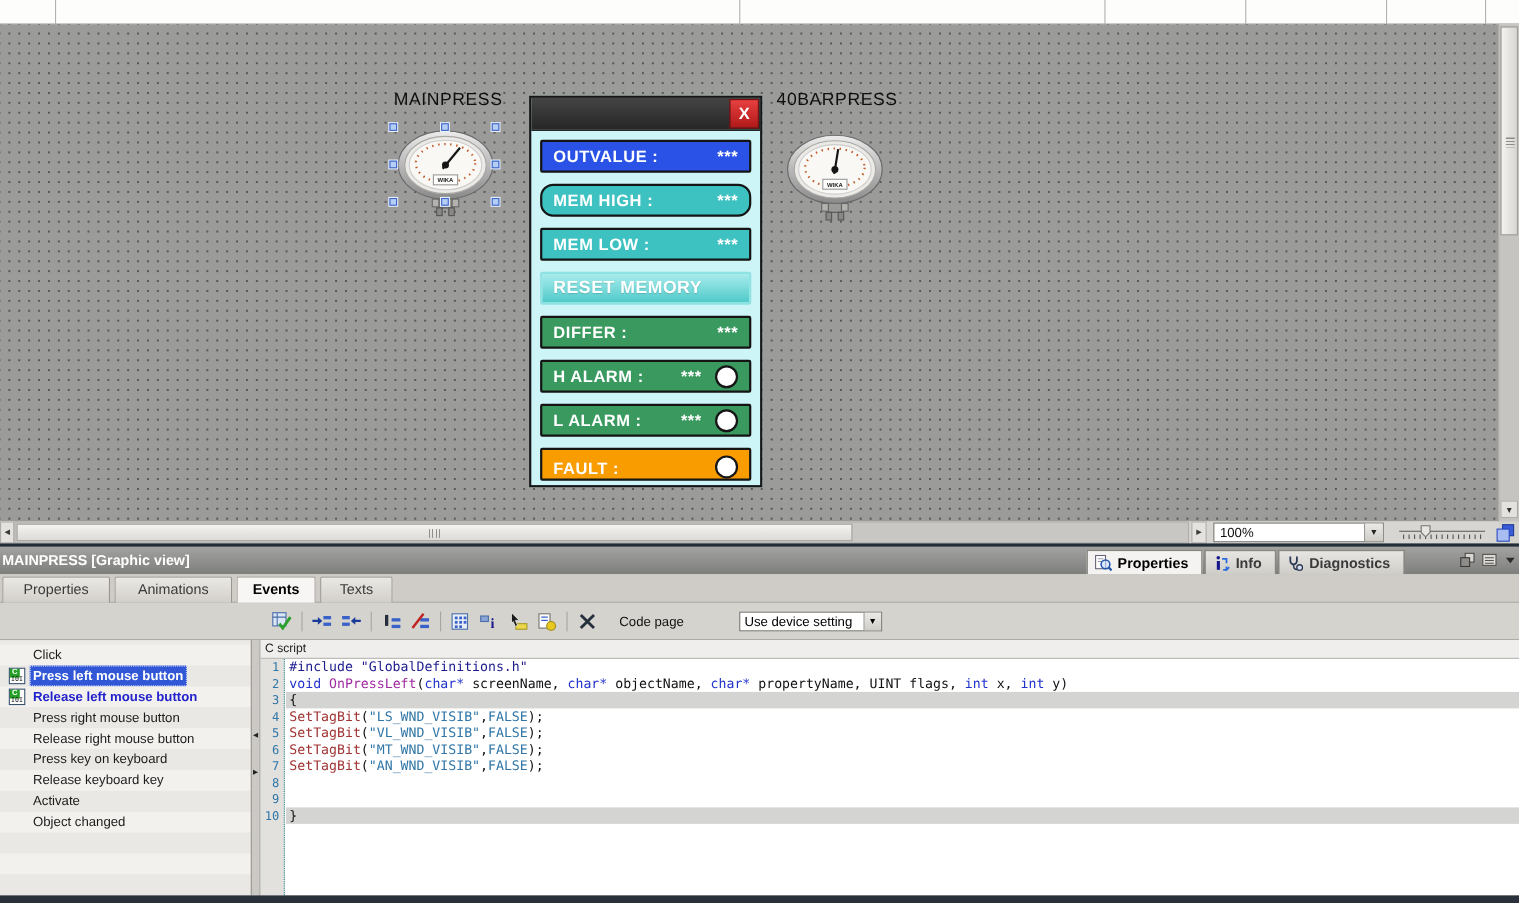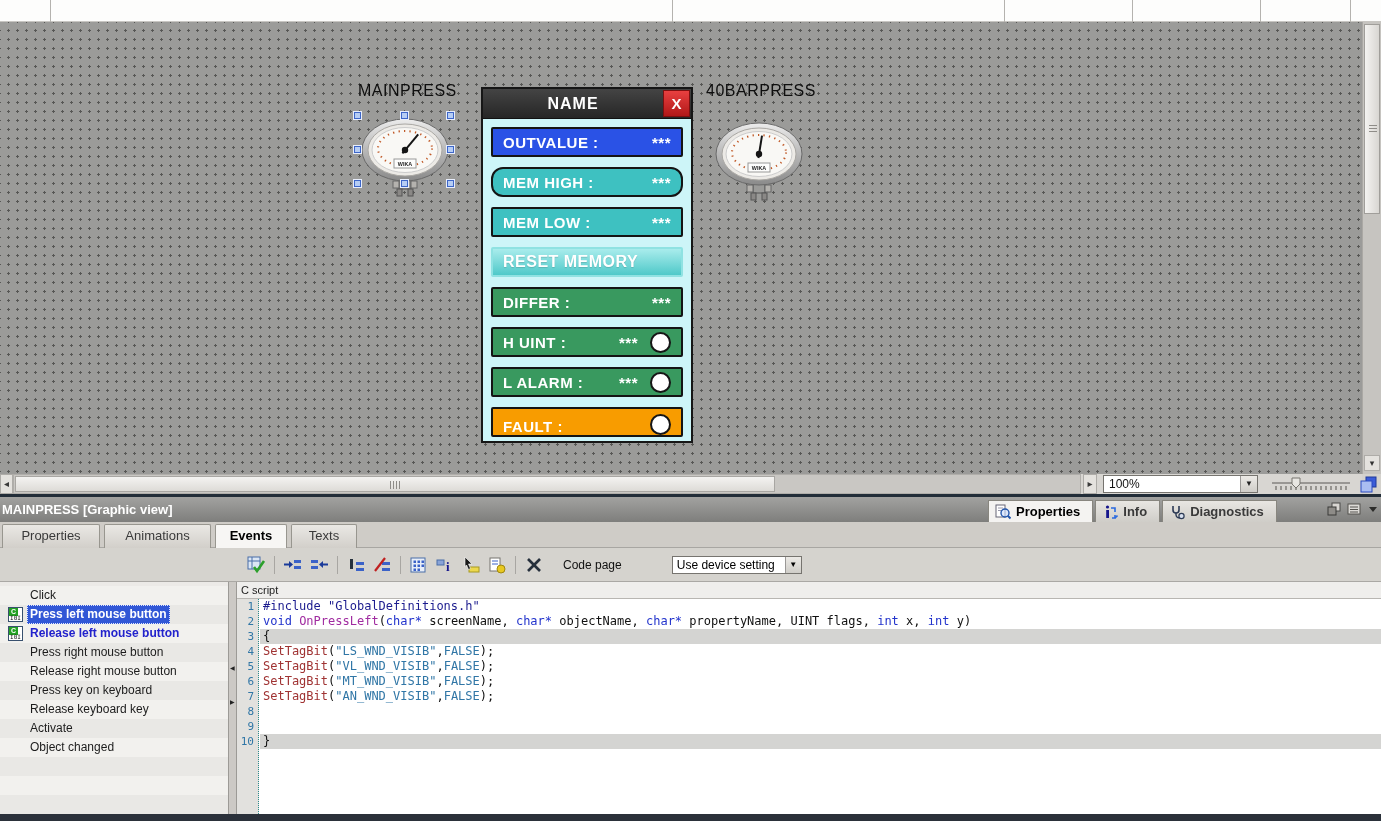--- a/index.html
+++ b/index.html
@@ -186,21 +186,20 @@
     <ellipse cx="47" cy="34.5" rx="27" ry="17.5" fill="none" stroke="#c05a28" stroke-width="2" stroke-dasharray="1.3 4.2"></ellipse>
     <rect x="36" y="45" width="22" height="9" fill="#fdfdfc" stroke="#999"></rect>
     <text x="47" y="51.8" font-size="5.4" font-weight="bold" text-anchor="middle" fill="#222" font-family="Liberation Sans, sans-serif">WIKA</text>
     <line x1="46.4" y1="40.0" x2="50.0" y2="17.6" stroke="#151515" stroke-width="2"></line>
     <circle cx="47" cy="36" r="3.2" fill="#151515"></circle>
   </svg>
       </div>
 
     <div class="popup">
       <div class="popup-title">
-        <span class="t">NAME</span>
         <span class="popup-close">X</span>
       </div>
       <div class="popup-body" id="popup-rows">
           <div class="prow kind-value" style="background: rgb(42, 82, 230);">
             <span>OUTVALUE :</span>
             <span class="val">***</span>
           </div>
           <div class="prow kind-value" style="background: rgb(62, 193, 193); border-radius: 12px;">
             <span>MEM HIGH :</span>
             <span class="val">***</span>
@@ -210,21 +209,21 @@
             <span class="val">***</span>
           </div>
           <div class="prow kind-button" style="background: rgb(111, 216, 216);">
             <span>RESET MEMORY</span>
           </div>
           <div class="prow kind-value" style="background: rgb(57, 153, 95);">
             <span>DIFFER :</span>
             <span class="val">***</span>
           </div>
           <div class="prow kind-value-lamp" style="background: rgb(57, 153, 95);">
-            <span>H UINT :</span>
+            <span>H ALARM :</span>
             <span class="val">***</span>
             <span class="lamp"></span>
           </div>
           <div class="prow kind-value-lamp" style="background: rgb(57, 153, 95);">
             <span>L ALARM :</span>
             <span class="val">***</span>
             <span class="lamp"></span>
           </div>
           <div class="prow kind-lamp" style="background: rgb(248, 156, 0); align-items: flex-end;">
             <span>FAULT :</span>

